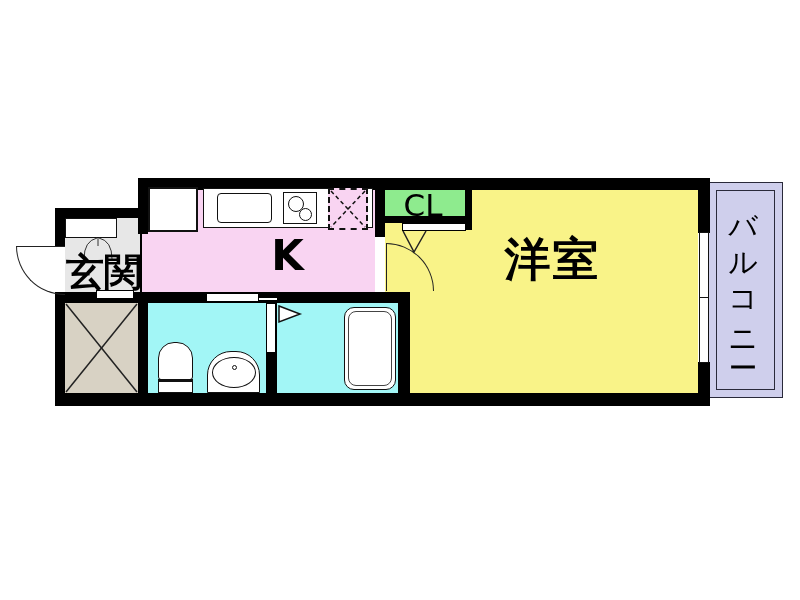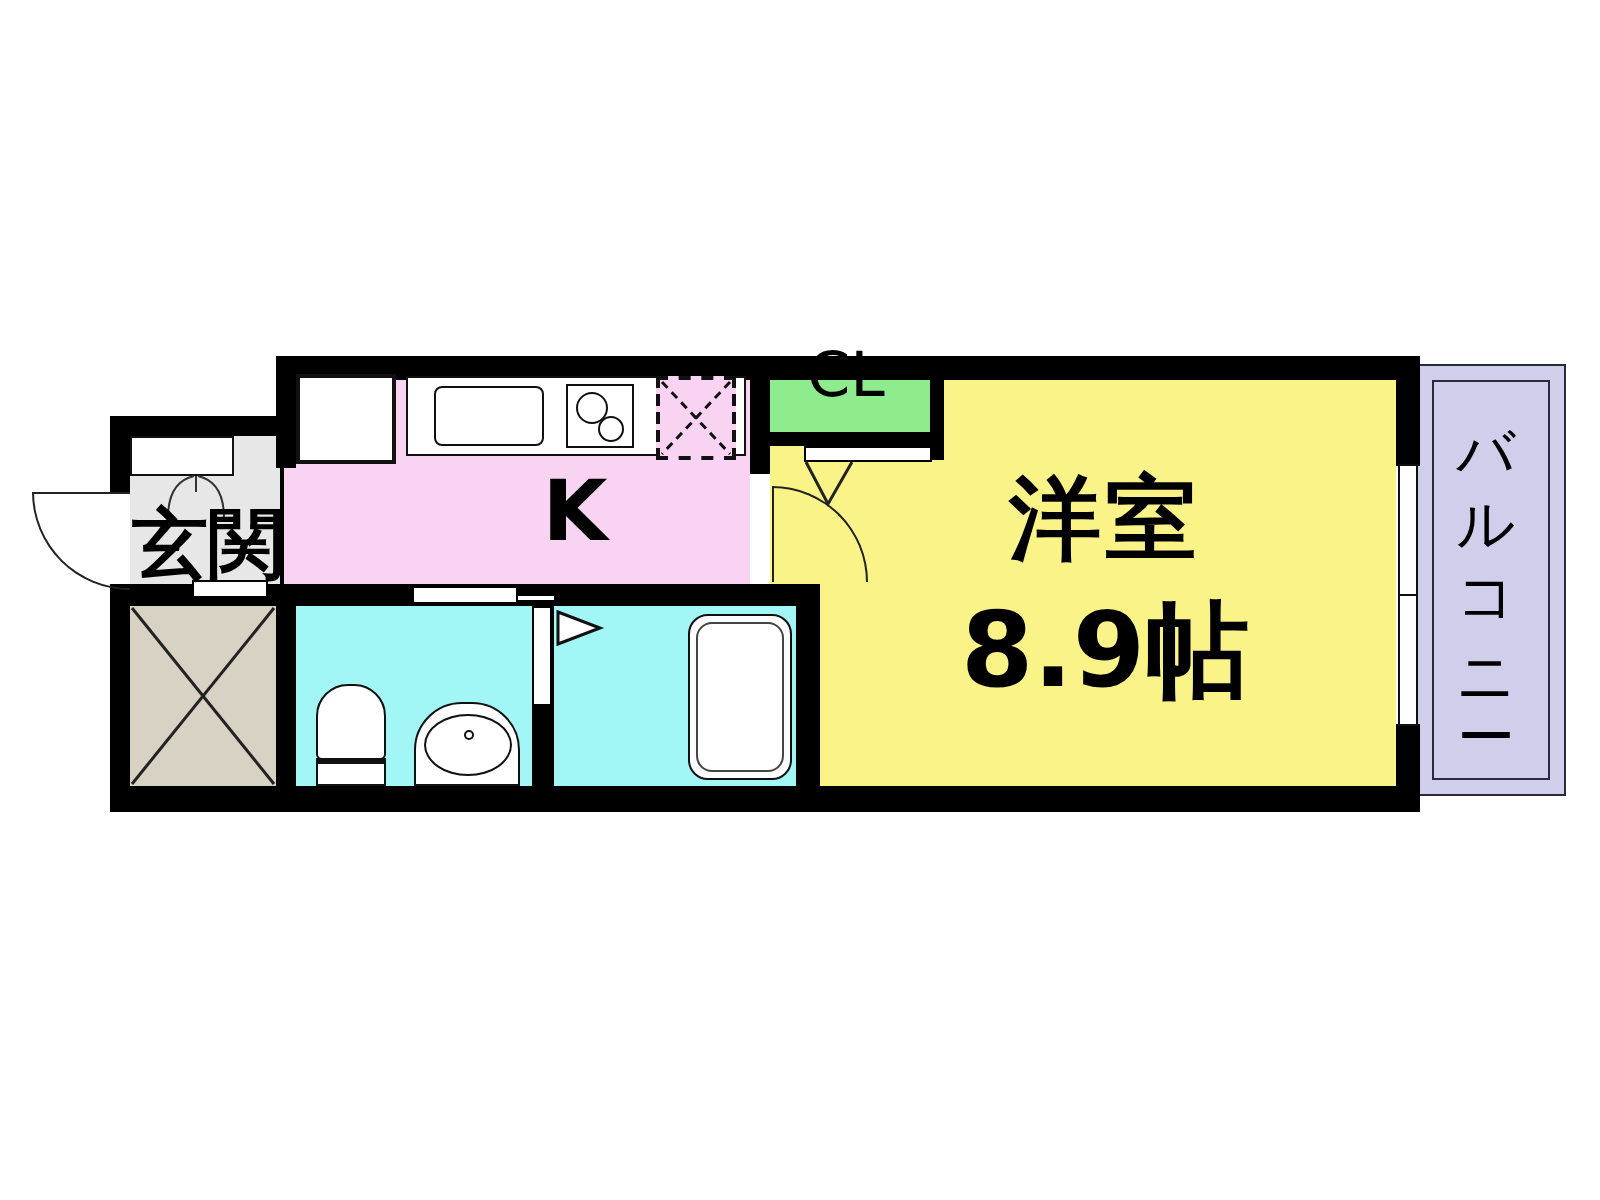--- a/index.html
+++ b/index.html
@@ -121,18 +121,17 @@
 
     <g fill="none" stroke="#333" stroke-width="1">
       <path d="M 97 238 Q 84 241 84 259"></path>
       <path d="M 99 238 Q 112 241 112 259"></path>
       <line x1="98" y1="238" x2="98" y2="246"></line>
     </g>
   </svg>
 
   <div class="lbl lbl-entrance" style="left:65px;top:250px;width:78px;height:44px;">玄関</div>
   <div class="lbl lbl-k" style="left:250px;top:232px;width:75px;height:48px;">K</div>
-  <div class="lbl lbl-cl" style="left:392px;top:175px;width:62px;height:27px;">CL</div>
+  <div class="lbl lbl-cl" style="left:392px;top:192px;width:62px;height:27px;">CL</div>
   <div class="lbl lbl-room" style="left:430px;top:226px;width:245px;height:66px;">洋室</div>
-  <div class="lbl lbl-size" style="left:430px;top:298px;width:245px;height:56px;">8.9帖</div>
   <div class="lbl lbl-balcony" style="left:726px;top:193px;width:34px;height:200px;">バルコニー</div>
 
 </div>
 
 </body></html>

